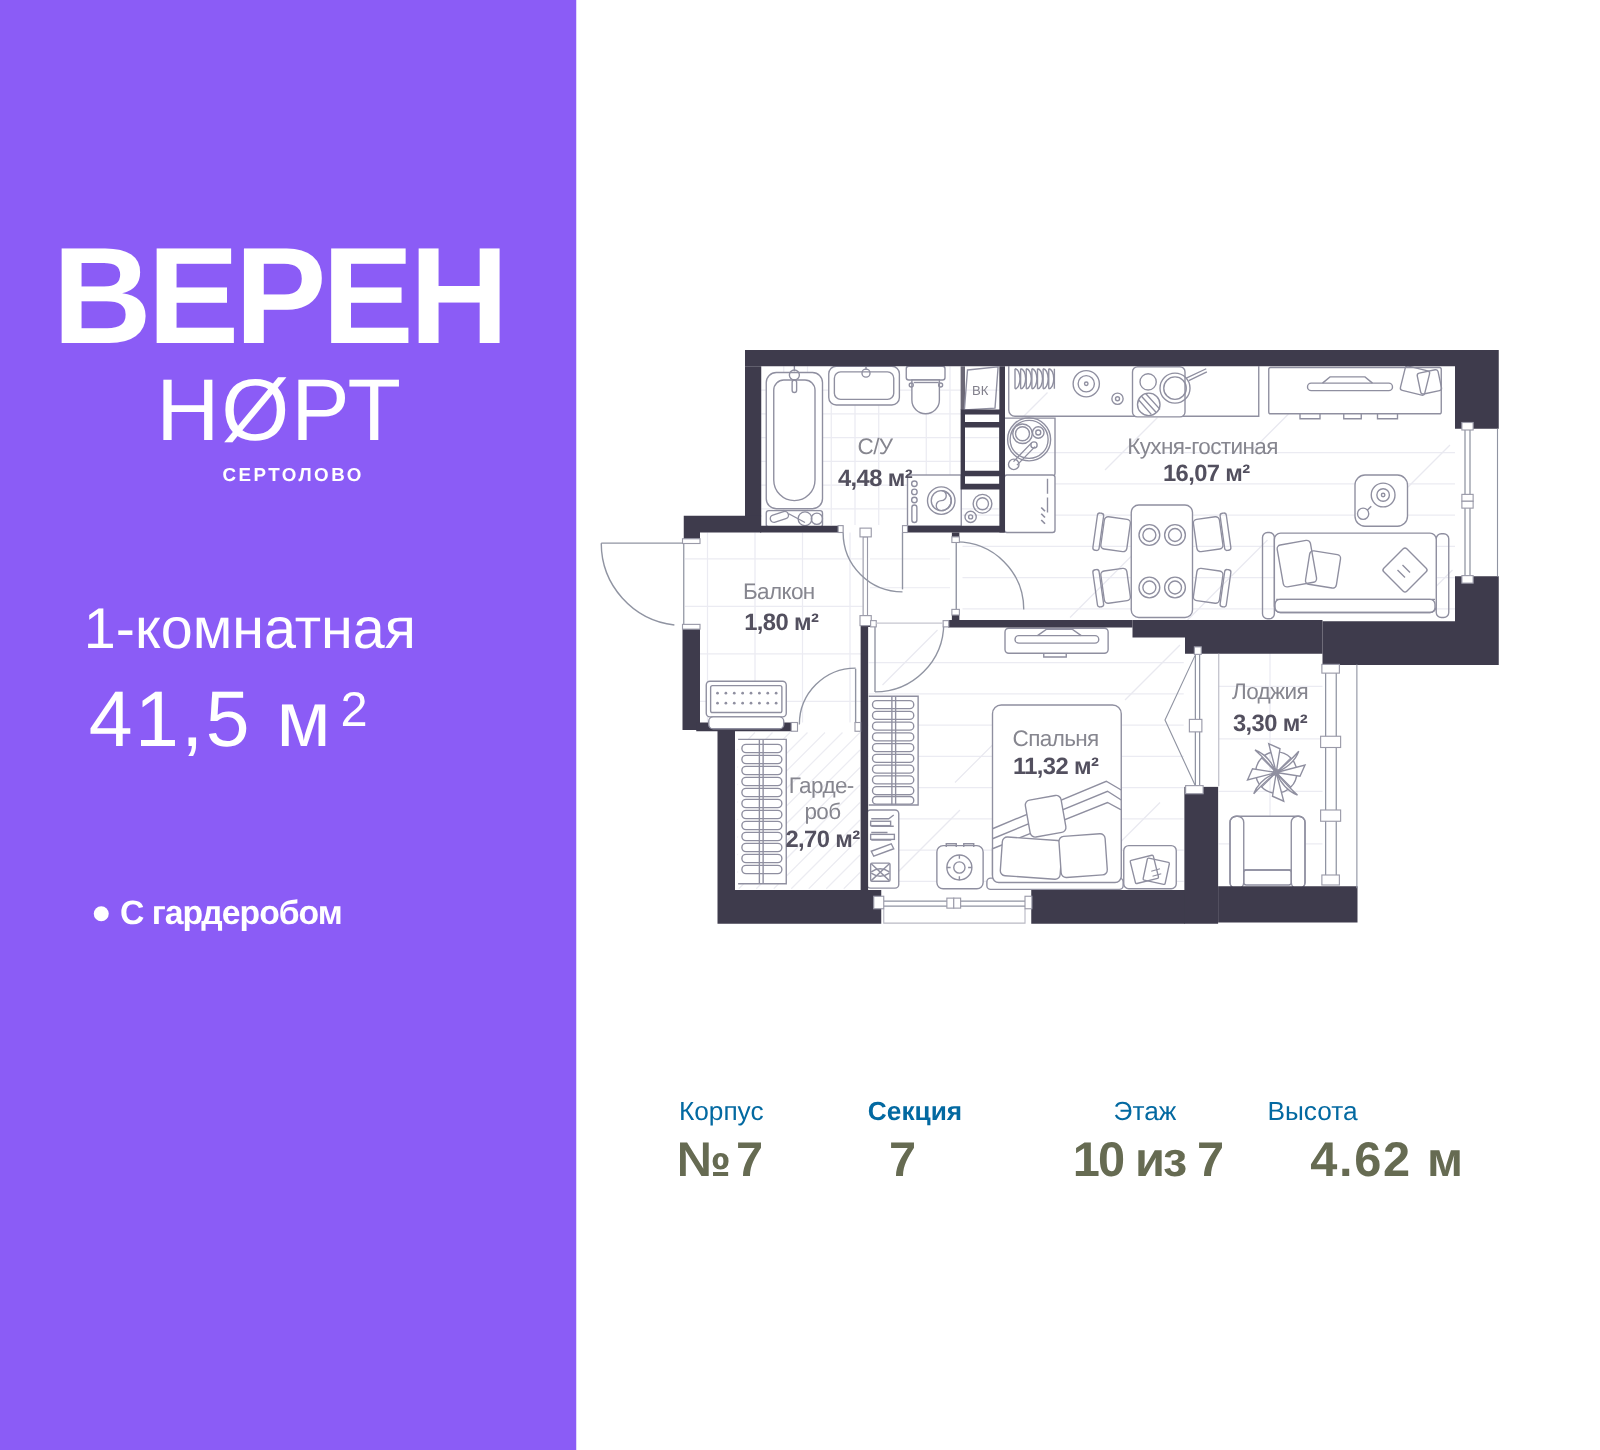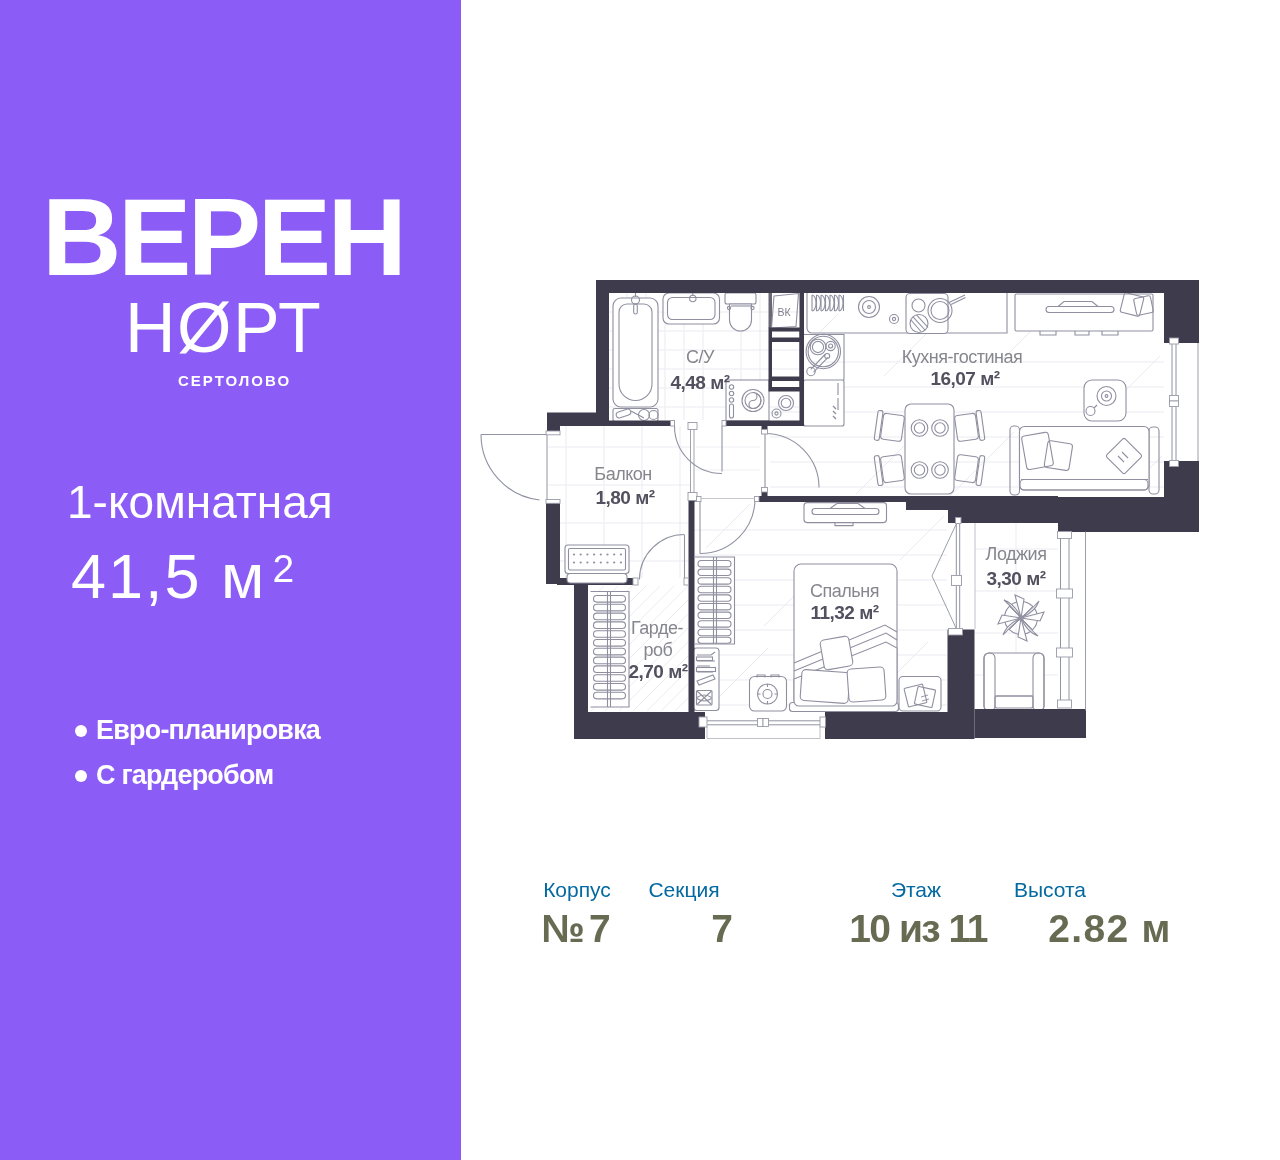--- a/index.html
+++ b/index.html
@@ -501,39 +501,35 @@
 
   <div class="logo3">СЕРТОЛОВО</div>
 
   <div class="rooms">1-комнатная</div>
 
   <div class="area">41,5 м<sup>2</sup></div>
 
   <div class="feat">
     <div class="row">
         <span class="dot"></span>
-        <span class="txt">Евро-планировка</span>
-      </div>
-    <div class="row">
-        <span class="dot"></span>
         <span class="txt">С гардеробом</span>
       </div>
   </div>
 </div>
 
 <div class="stats">
 
   <div class="stat-label" style="left:577px;top:878px;">Корпус</div>
 
   <div class="stat-value" style="left:578px;top:907px;transform:translateX(-50%);letter-spacing:4px;">№7</div>
 
-  <div class="stat-label" style="left:684px;top:878px;">Секция</div>
+  <div class="stat-label" style="left:732px;top:878px;font-weight:bold;">Секция</div>
 
   <div class="stat-value" style="left:722px;top:907px;transform:translateX(-50%);">7</div>
 
   <div class="stat-label" style="left:916px;top:878px;">Этаж</div>
 
-  <div class="stat-value" style="left:918px;top:907px;transform:translateX(-50%);letter-spacing:-1.5px;">10 из 11</div>
+  <div class="stat-value" style="left:918px;top:907px;transform:translateX(-50%);letter-spacing:-1.5px;">10 из 7</div>
 
   <div class="stat-label" style="left:1050px;top:878px;text-align:center;">Высота</div>
 
-  <div class="stat-value" style="left:1110px;top:907px;transform:translateX(-50%);letter-spacing:1.3px;">2.82 м</div>
+  <div class="stat-value" style="left:1110px;top:907px;transform:translateX(-50%);letter-spacing:1.3px;">4.62 м</div>
 </div>
 
 </body></html>

